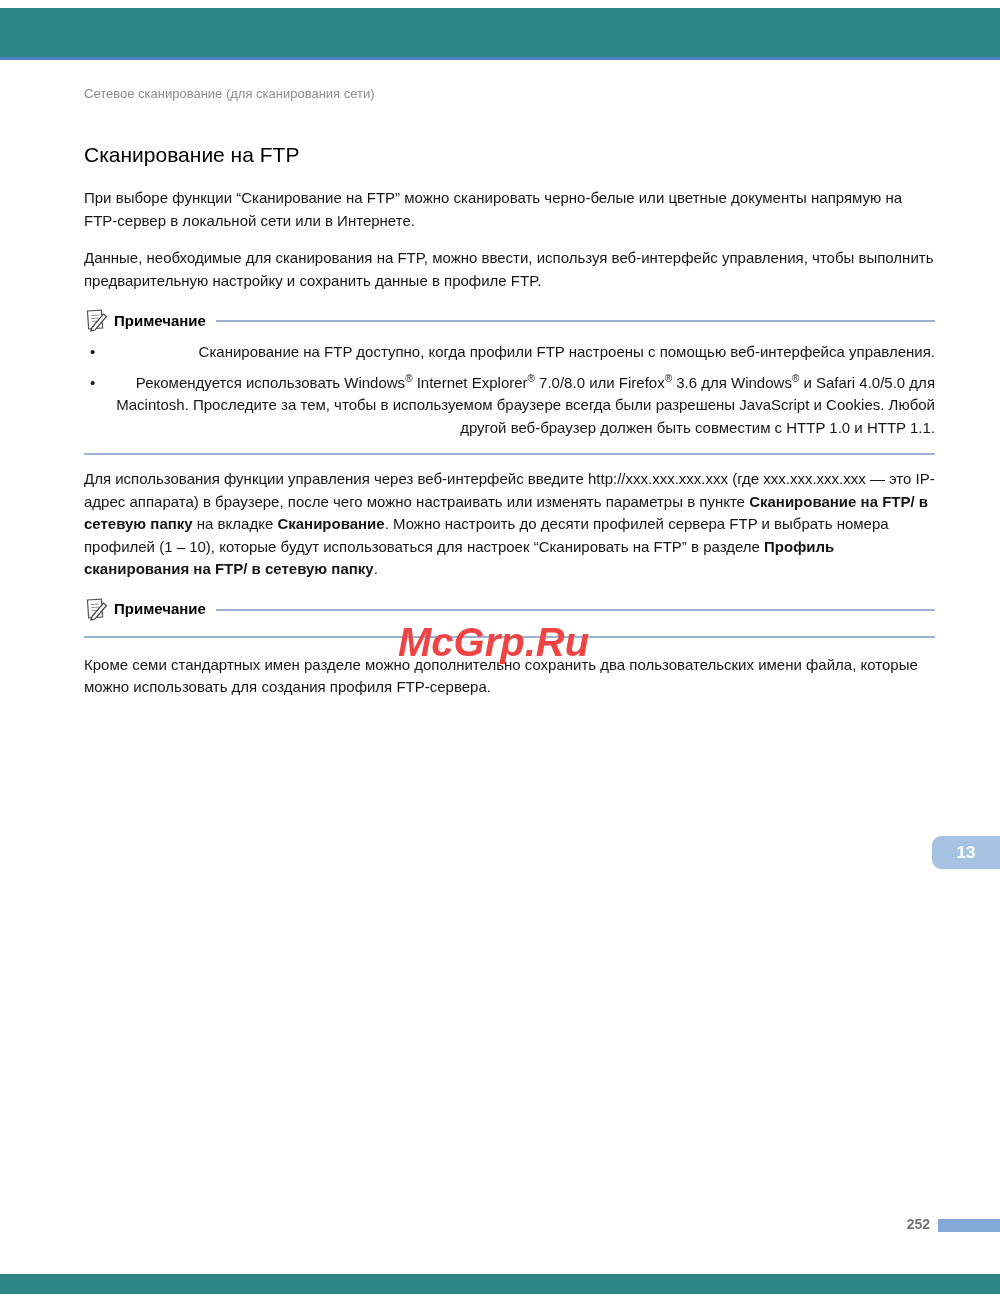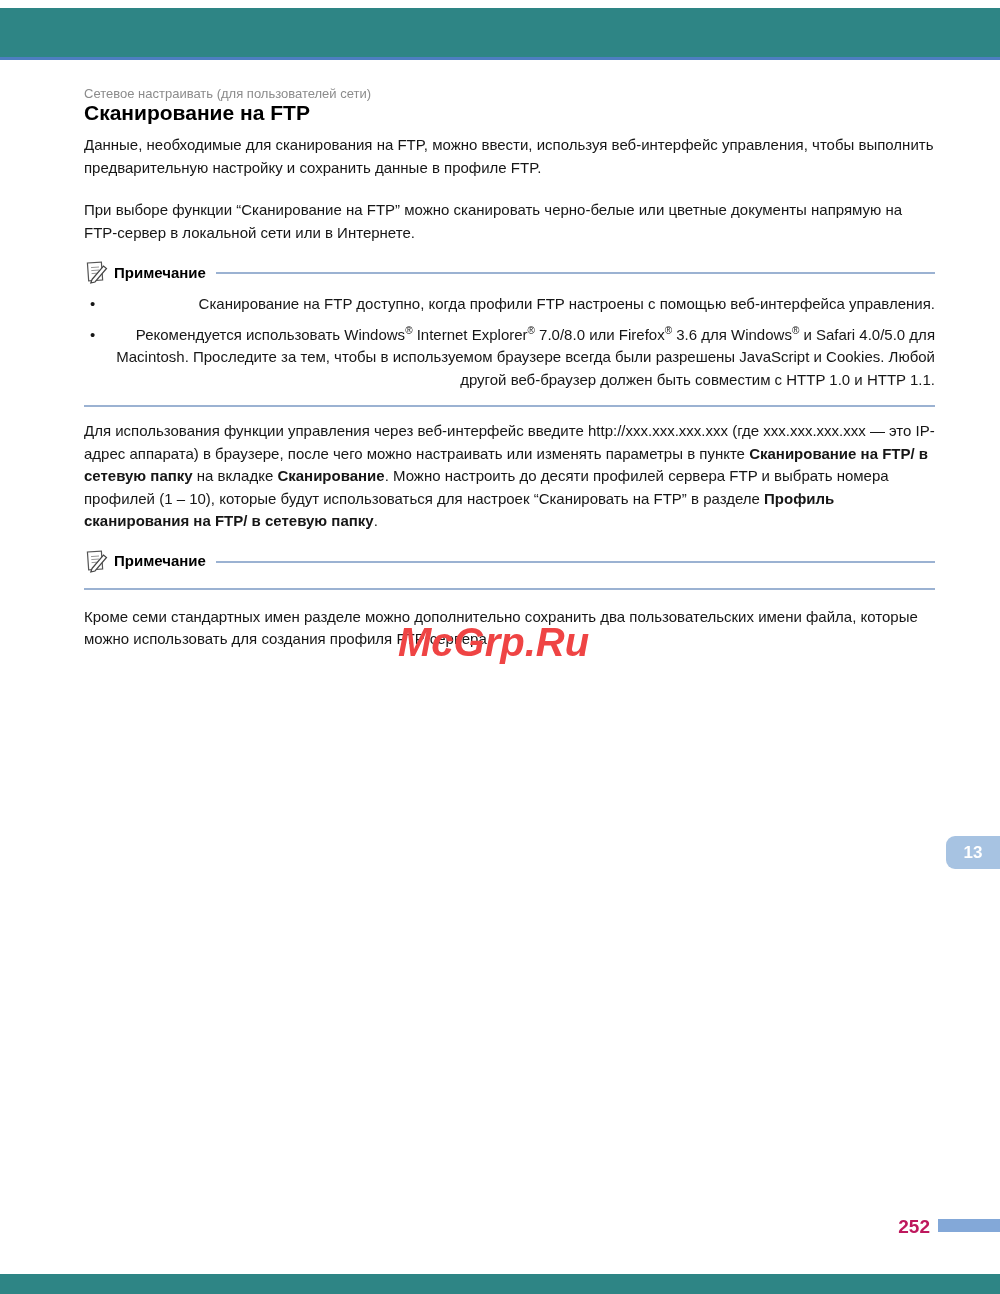--- a/index.html
+++ b/index.html
@@ -27,22 +27,23 @@
   }
   .content {
     position: absolute; top: 60px; left: 84px; width: 851px;
   }
   .running-header {
     margin-top: 26px;
     font-size: 13px;
     color: #8b8b8b;
   }
   .page-title {
+    margin-top: 42px;
     font-size: 21px;
-    font-weight: bold;
+    font-weight: normal;
     color: #000;
   }
   .para {
     margin-top: 20px;
     font-size: 15px;
     line-height: 22.5px;
   }
   .para.tight { margin-top: 9px; }
   .b { font-weight: bold; }
   .i { font-style: italic; }
@@ -96,65 +97,65 @@
     font-weight: bold;
     font-size: 40px;
     color: #ef4444;
     z-index: 6;
     white-space: nowrap;
   }
   .chapter-tab {
     position: absolute;
     right: 0;
     top: 836px;
-    width: 54px;
+    width: 68px;
     height: 33px;
     background: #a7c3e2;
     border-radius: 9px 0 0 9px;
     color: #ffffff;
     font-size: 17px;
     font-weight: bold;
     display: flex;
     align-items: center;
     justify-content: center;
   }
   .page-number {
     position: absolute;
     top: 1216px;
     right: 70px;
-    font-size: 19px;
-    font-weight: bold;
-    color: #be185d;
+    font-size: 14px;
+    font-weight: bold;
+    color: #737373;
   }
   .footer-bar {
     position: absolute;
     top: 1219px;
     right: 0;
     width: 62px;
     height: 13px;
     background: #83a8d8;
   }
 </style>
 </head>
 <body>
 
 <div class="page">
 
   <div class="top-bar"></div>
   <div class="top-rule"></div>
 
   <div class="content">
 
-    <div class="running-header">Сетевое настраивать (для пользователей сети)</div>
+    <div class="running-header">Сетевое сканирование (для сканирования сети)</div>
 
     <div class="page-title">Сканирование на FTP</div>
 
+    <p class="para"><span>При выборе функции “Сканирование на FTP” можно сканировать черно-белые или цветные документы напрямую на FTP-сервер в локальной сети или в Интернете.</span></p>
+
     <p class="para tight"><span>Данные, необходимые для сканирования на FTP, можно ввести, используя веб-интерфейс управления, чтобы выполнить предварительную настройку и сохранить данные в профиле FTP.</span></p>
-
-    <p class="para"><span>При выборе функции “Сканирование на FTP” можно сканировать черно-белые или цветные документы напрямую на FTP-сервер в локальной сети или в Интернете.</span></p>
 
     <div class="note">
       <div class="note-header">
         <span class="note-icon">
           <svg width="26" height="26" viewBox="0 0 26 26">
             <rect x="4" y="3.5" width="14" height="18" fill="#ffffff" stroke="#555555" stroke-width="1.2" transform="rotate(-4 11 12)"></rect>
             <line x1="7" y1="8.6" x2="15" y2="8" stroke="#999999" stroke-width="1"></line>
             <line x1="7.3" y1="11.6" x2="15.3" y2="11" stroke="#999999" stroke-width="1"></line>
             <line x1="7.6" y1="14.6" x2="15.6" y2="14" stroke="#999999" stroke-width="1"></line>
             <path d="M8 20.5 L19.5 7 L22.5 9.5 L11 23 L6.8 24 Z" fill="#ffffff" stroke="#444444" stroke-width="1.2"></path>

